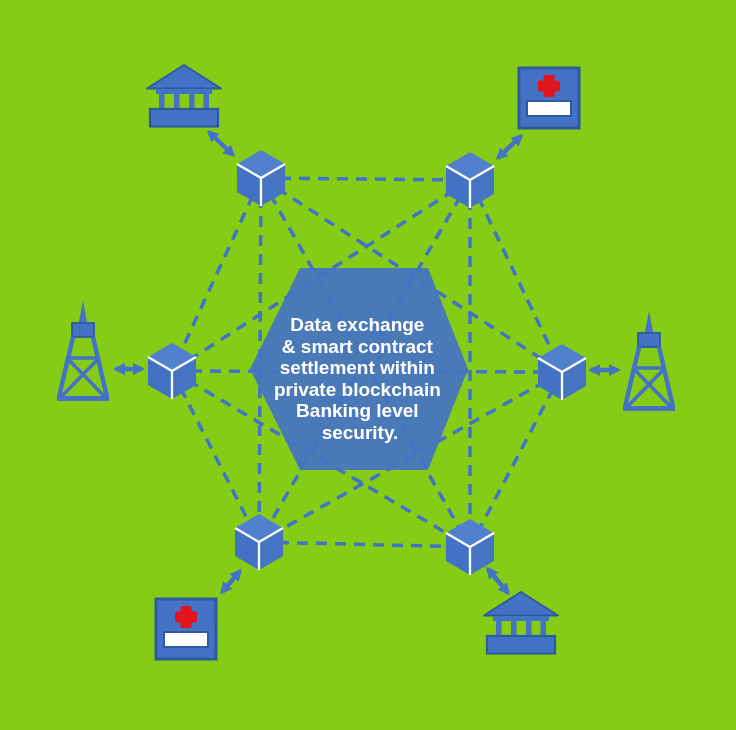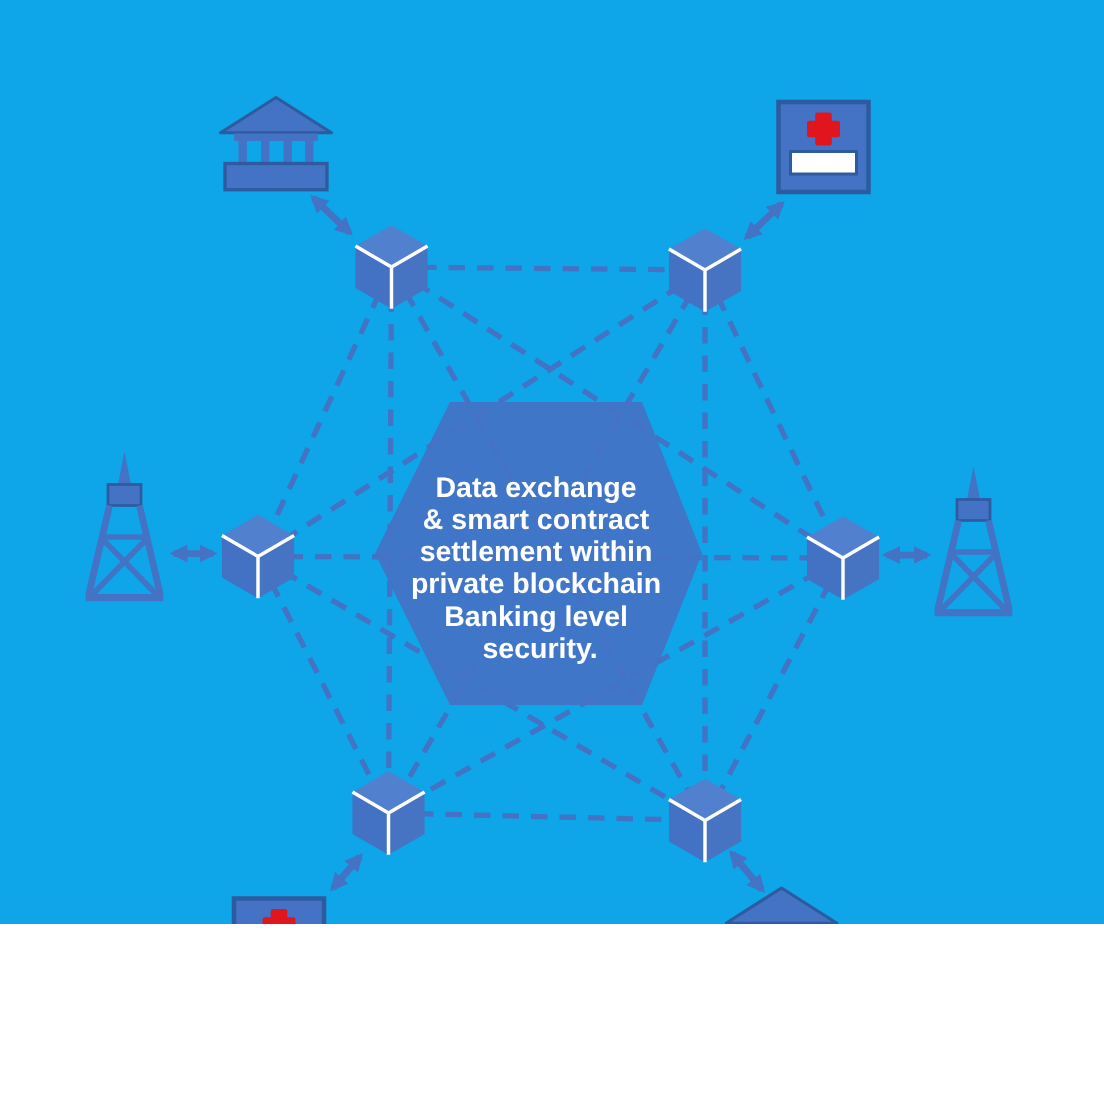--- a/index.html
+++ b/index.html
@@ -1,17 +1,17 @@
 <!DOCTYPE html>
 <html><head>
 <meta charset="utf-8">
 <style>
   html,body{margin:0;padding:0;background:#ffffff;}
   .stage{
-    position:relative;width:736px;height:616px;background:#0ea5e9;
+    position:relative;width:736px;height:730px;background:#84cc16;
     font-family:"Liberation Sans",sans-serif;overflow:hidden;
   }
   svg.diagram{position:absolute;left:0;top:0;display:block;}
   .hex-caption{
     font-family:"Liberation Sans",sans-serif;
     font-weight:bold;font-size:19px;fill:#ffffff;
   }
 </style>
 </head>
 <body>

